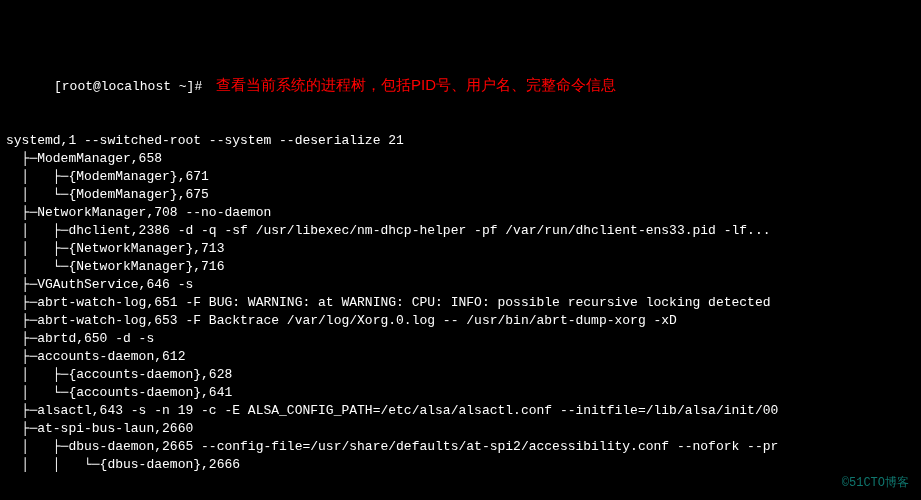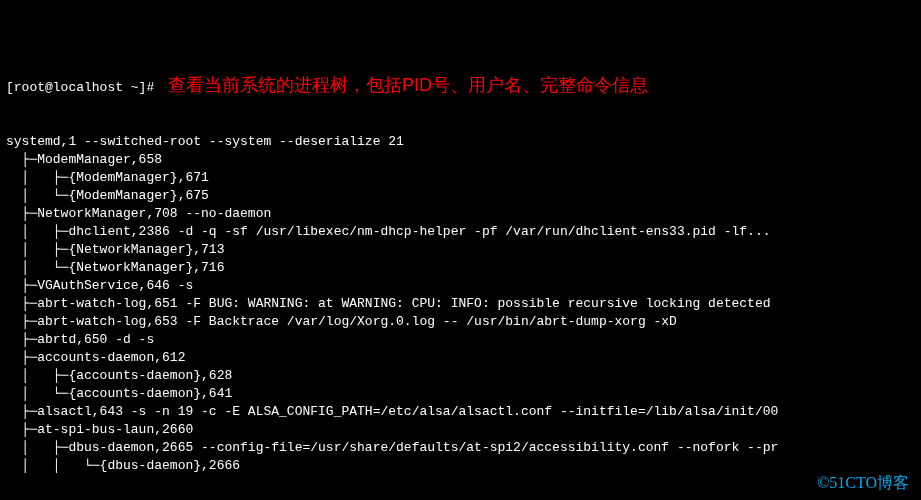--- a/index.html
+++ b/index.html
@@ -9,41 +9,41 @@
       font-family: "Courier New", Consolas, monospace;
       font-size: 13px;
       line-height: 18px;
       width: 921px;
       height: 500px;
       overflow: hidden;
       padding: 4px 6px;
       white-space: pre;
       position: relative;
     }
-    .prompt-line { display: flex; align-items: baseline; }
+    .prompt-line { display: flex; align-items: baseline; margin-left: 48px; }
     .highlight-box {
       border: 1.5px solid #ff0000;
       padding: 0 3px;
       display: inline-block;
     }
     .annotation {
       color: #ff0000;
       font-family: "Microsoft YaHei", "SimSun", sans-serif;
-      font-size: 18px;
+      font-size: 15px;
       margin-left: 6px;
     }
     .tree-content { white-space: pre; }
     .line { white-space: pre; }
     .watermark {
       position: absolute;
       bottom: 8px;
       right: 12px;
-      color: #0ea5e9;
-      font-family: Liberation Serif, serif;
-      font-size: 16px;
+      color: #0f766e;
+      font-family: Liberation Mono, monospace;
+      font-size: 12px;
       background: rgba(0,0,0,0);
     }
   </style>
 </head>
 <body>
 
 
 
 <div class="prompt-line">
   <span>[root@localhost ~]#</span>

